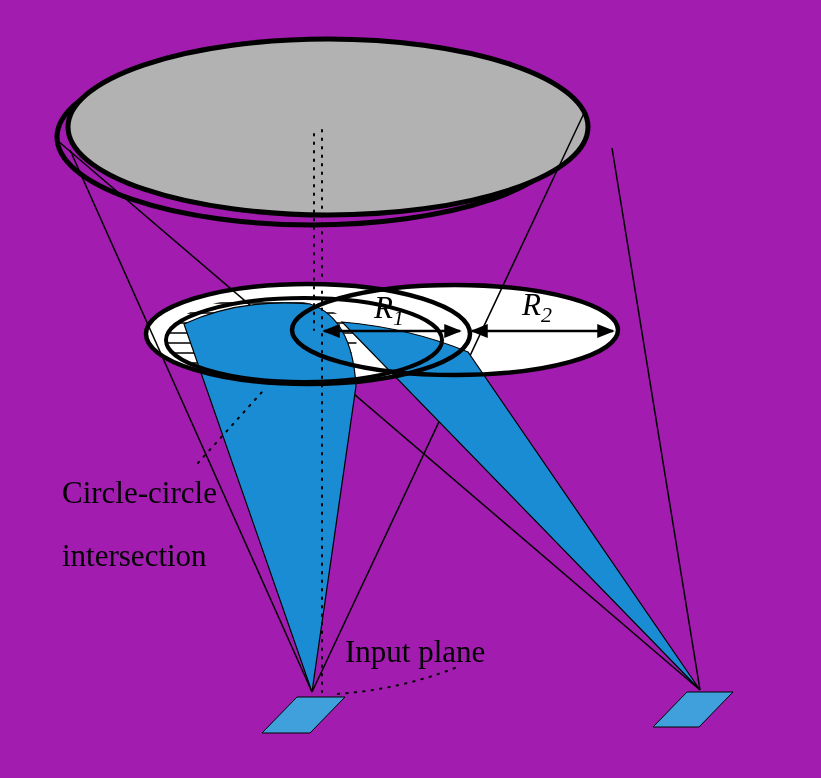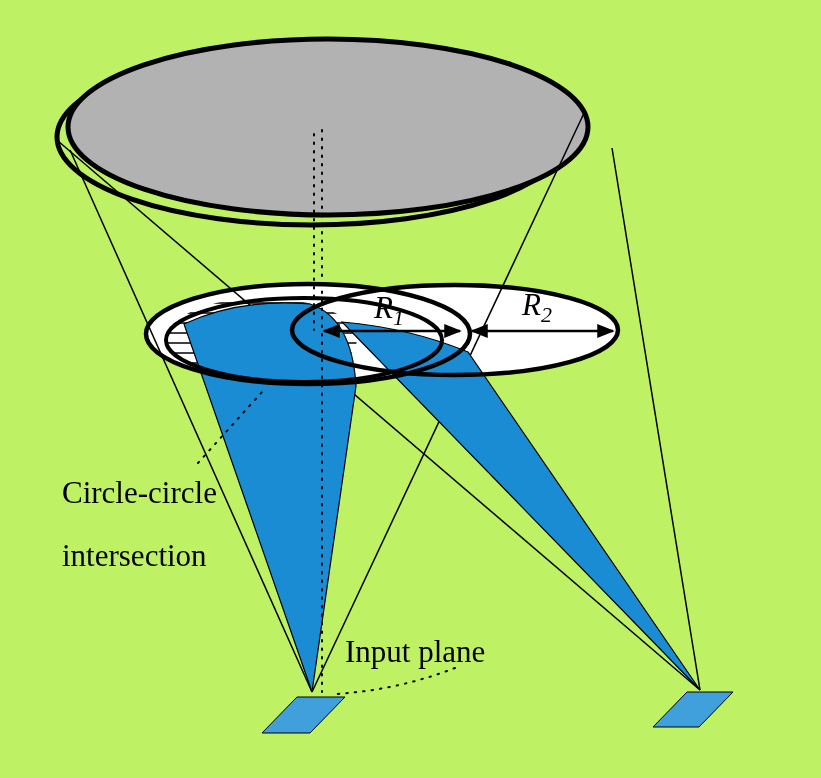--- a/index.html
+++ b/index.html
@@ -1,19 +1,19 @@
 <!DOCTYPE html>
 <html><head>
 <meta charset="utf-8">
 <style>
   html,body{margin:0;padding:0;background:#ffffff;}
   .canvas{
     position:relative;
     width:821px;height:778px;
-    background:#bef264;
+    background:#a21caf;
     overflow:hidden;
     font-family:"Liberation Serif","DejaVu Serif",serif;
     text-align:center;
   }
   svg{display:block;}
   text{fill:#000;}
   .lbl{font-size:31px;}
   .math{font-size:31px;font-style:italic;}
   .mathsub{font-size:22px;font-style:italic;}
 </style>

